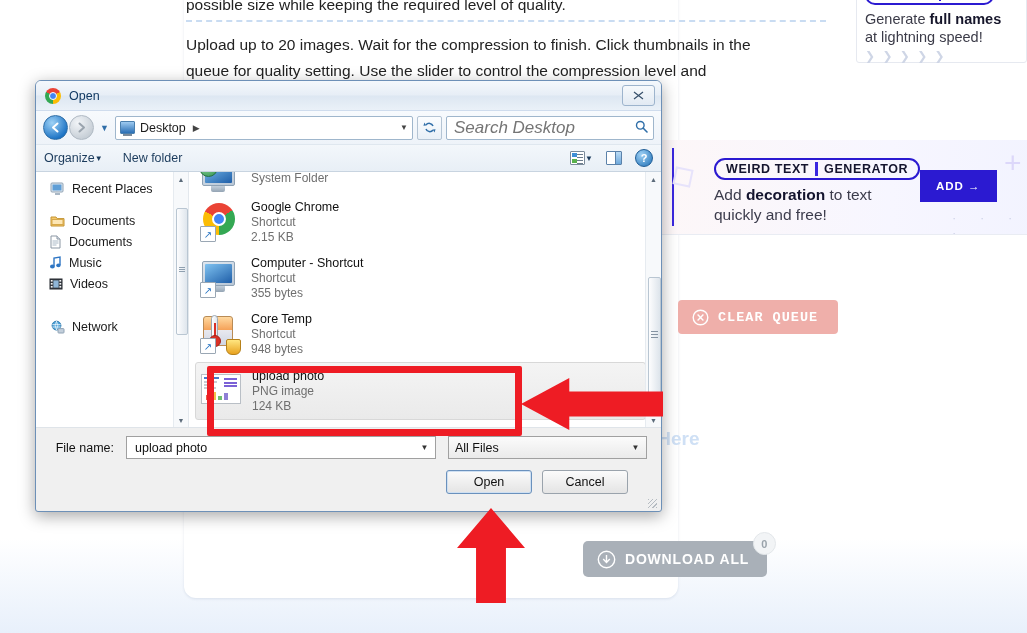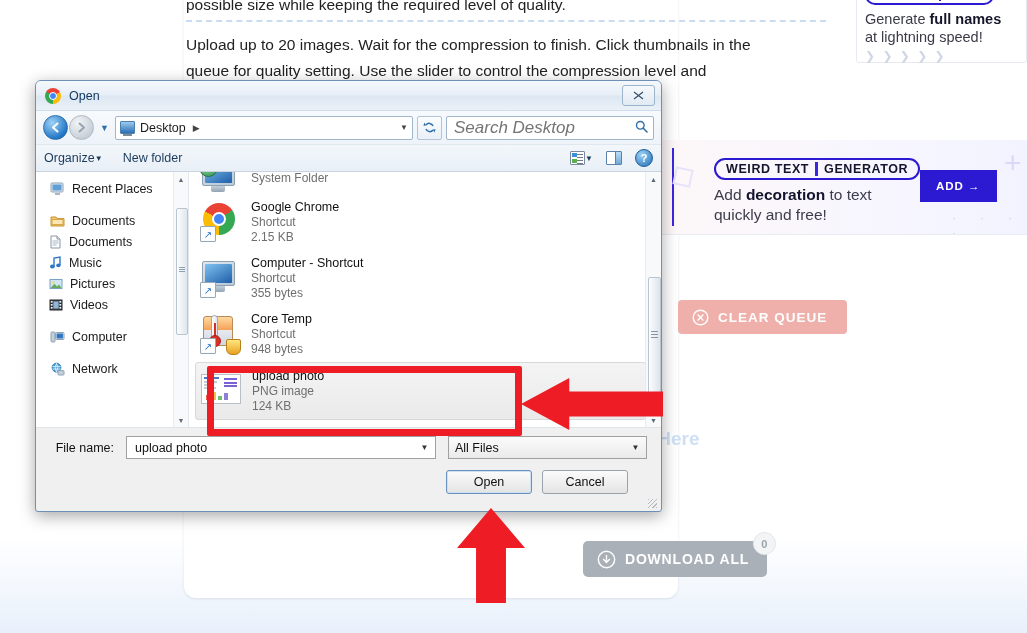--- a/index.html
+++ b/index.html
@@ -59,21 +59,21 @@
     font-family:"Liberation Sans", sans-serif;
   }
   .wt-deco1{position:absolute;left:12px;top:28px;width:14px;height:14px;border:2px solid #e7e3fb;transform:rotate(12deg);}
   .wt-deco2{position:absolute;left:342px;top:8px;color:#dcd7fa;font-size:30px;line-height:1;}
   .wt-dots{position:absolute;left:290px;top:70px;color:#cfd3e8;font-size:13px;letter-spacing:10px;}
 
   
   .btn-clear-queue{
     position:absolute;left:678px;top:300px;background:#efafaa;color:#fff;border:0;border-radius:4px;
     height:34px;padding:0 20px 0 14px;font-size:13.5px;font-weight:bold;letter-spacing:1px;
-    display:flex;align-items:center;gap:9px;cursor:pointer;font-family:Liberation Sans, sans-serif;
+    display:flex;align-items:center;gap:9px;cursor:pointer;font-family:Liberation Mono, monospace;
   }
   .btn-download-all{
     position:absolute;left:583px;top:541px;background:#a9b0b8;color:#fff;border:0;border-radius:5px;
     height:36px;padding:0 18px 0 14px;font-size:14px;font-weight:bold;letter-spacing:.8px;
     display:flex;align-items:center;gap:9px;cursor:pointer;font-family:"Liberation Sans", sans-serif;
   }
   .dl-badge{
     position:absolute;right:-9px;top:-9px;width:21px;height:21px;border-radius:50%;
     background:#f2f4f6;color:#9aa3ab;font-size:11px;font-weight:bold;
     display:flex;align-items:center;justify-content:center;border:1px solid #e3e7ea;
@@ -399,50 +399,34 @@
       <div class="nav-item child">
         <svg width="13" height="14" viewBox="0 0 13 14">
           <path d="M5 10 V2 L11 1 V9" fill="none" stroke="#2f76c4" stroke-width="1.4"></path>
           <ellipse cx="3.4" cy="10.4" rx="2.4" ry="2" fill="#2f76c4"></ellipse>
           <ellipse cx="9.4" cy="9.4" rx="2.2" ry="1.8" fill="#2f76c4"></ellipse>
         </svg>
         <span>Music</span>
       </div>
       <div class="nav-item child">
         <svg width="14" height="14" viewBox="0 0 14 14">
-          <rect x="1" y="2.5" width="12" height="9" fill="#cfe6f7" stroke="#7aa2c4"></rect>
-          <circle cx="4.3" cy="5.6" r="1.3" fill="#f5d86b"></circle>
-          <path d="M1.6 11 L5.4 6.8 L8 9.4 L10 7.6 L12.4 11 Z" fill="#68a85a"></path>
-        </svg>
-        <span>Pictures</span>
-      </div>
-      <div class="nav-item child">
-        <svg width="14" height="14" viewBox="0 0 14 14">
           <rect x="1" y="2" width="12" height="10" fill="#3a3f46" stroke="#23272c"></rect>
           <g fill="#f2f4f6">
               <rect x="1.8" y="3" width="1.8" height="1.6"></rect>
               <rect x="1.8" y="6" width="1.8" height="1.6"></rect>
               <rect x="1.8" y="9" width="1.8" height="1.6"></rect>
           <rect x="10.4" y="3" width="1.8" height="1.6"></rect>
               <rect x="10.4" y="6" width="1.8" height="1.6"></rect>
               <rect x="10.4" y="9" width="1.8" height="1.6"></rect>
             </g>
           <rect x="4.4" y="3.4" width="5.2" height="7.2" fill="#8fb6d8"></rect>
         </svg>
         <span>Videos</span>
       </div>
       <div class="nav-gap"></div>
-      <div class="nav-item">
-        <svg width="15" height="14" viewBox="0 0 15 14">
-          <rect x="1" y="2" width="4" height="10" rx="1" fill="#c3cfdb" stroke="#8fa2b4"></rect>
-          <rect x="5.5" y="2.5" width="8.5" height="7" rx="1" fill="#dfe7ef" stroke="#8fa2b4"></rect>
-          <rect x="6.6" y="3.5" width="6.3" height="5" fill="#2f76c4"></rect>
-        </svg>
-        <span>Computer</span>
-      </div>
       <div class="nav-gap"></div>
       <div class="nav-item">
         <svg width="15" height="14" viewBox="0 0 15 14">
           <circle cx="6.5" cy="5.6" r="4.4" fill="#4fa3d8" stroke="#2d7bb0"></circle>
           <path d="M2.3 4.6 h8.4 M2.3 7 h8.4 M6.5 1.2 Q3.9 5.6 6.5 10 Q9.1 5.6 6.5 1.2" fill="none" stroke="#e8f4fb" stroke-width="0.8"></path>
           <rect x="8" y="8.6" width="6" height="4.4" rx="0.7" fill="#c3cfdb" stroke="#8fa2b4"></rect>
         </svg>
         <span>Network</span>
       </div>
 

